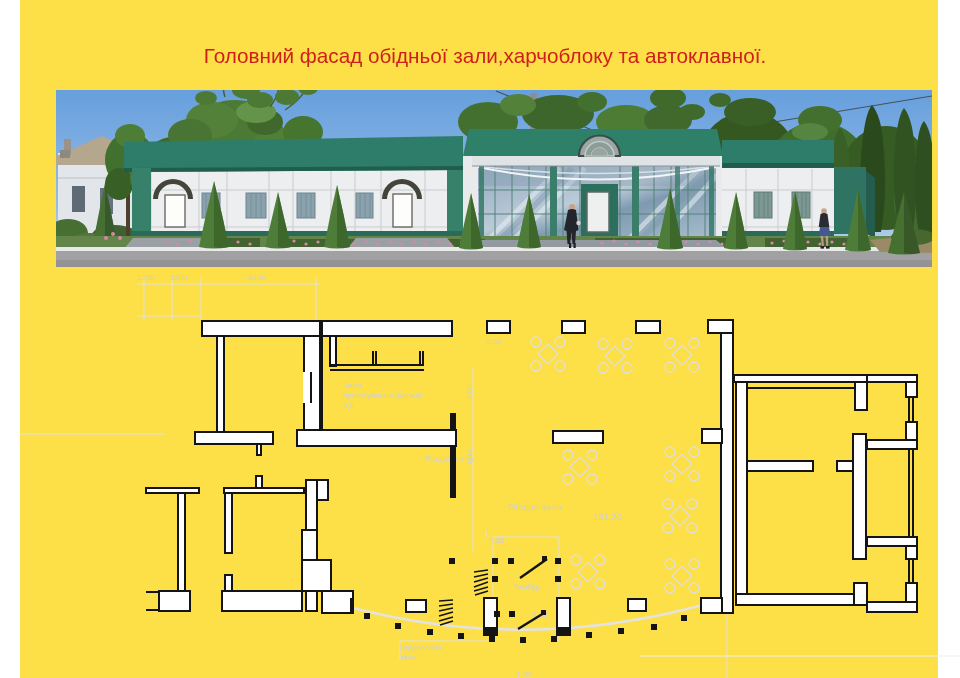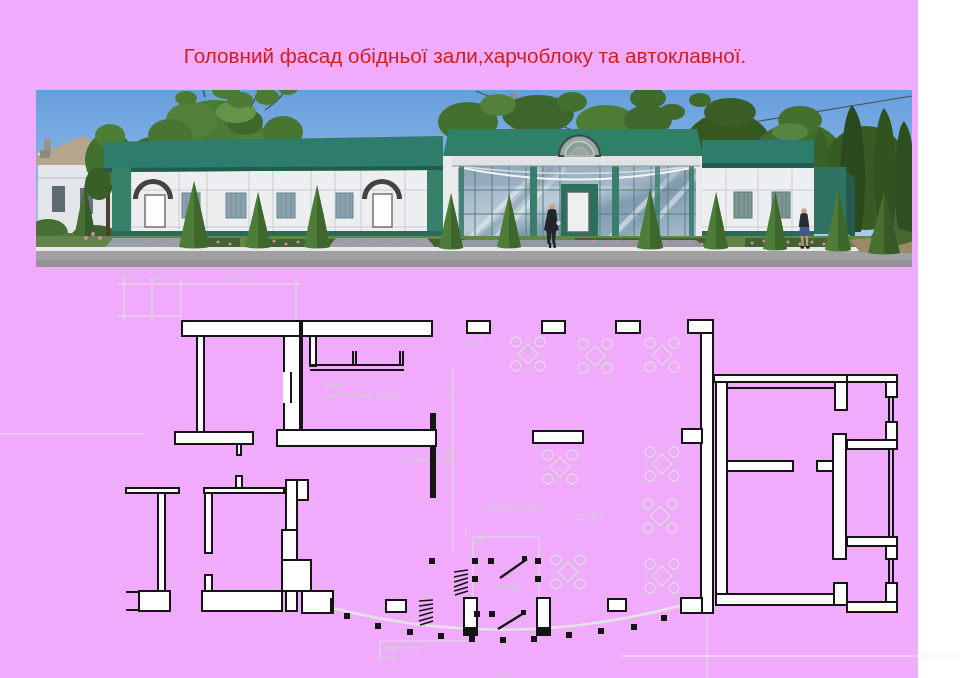--- a/index.html
+++ b/index.html
@@ -1,16 +1,16 @@
 <!DOCTYPE html>
 <html><head>
 <meta charset="utf-8">
 <style>
   html,body{margin:0;padding:0;background:#ffffff;width:960px;height:678px;overflow:hidden;}
-  #page{position:relative;width:918px;height:678px;background:#f0abfc;font-family:"Liberation Sans", sans-serif;}
+  #page{position:relative;width:918px;height:678px;background:#fde047;font-family:"Liberation Sans", sans-serif;margin-left:20px;}
   .abs{position:absolute;}
 </style>
 </head>
 <body>
 <div id="page">
 
   <div class="abs" style="left:-15px;top:44px;width:960px;text-align:center;color:#cf1f1a;font-size:20.7px;font-family:'Liberation Sans',sans-serif;">Головний фасад обідньої зали,харчоблоку та автоклавної.</div>
 
   <svg class="abs" style="left:36px;top:90px;" width="876" height="177" viewBox="36 90 876 177">
     <defs>

